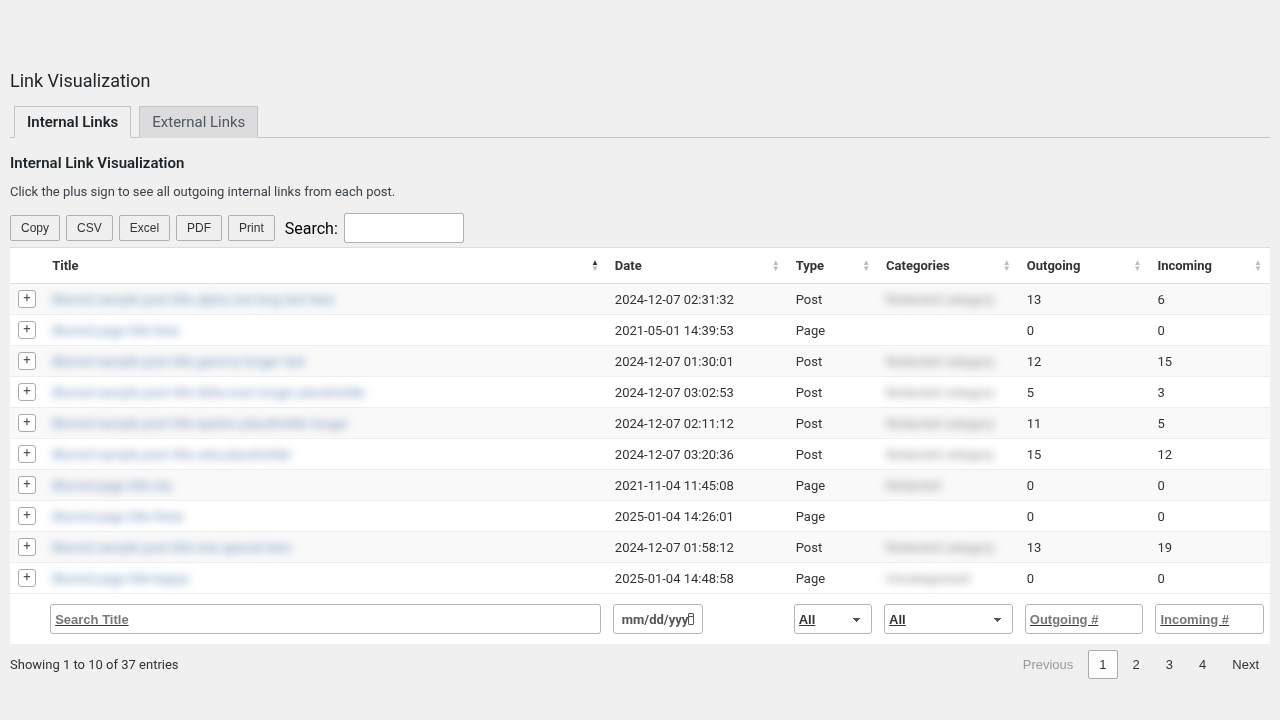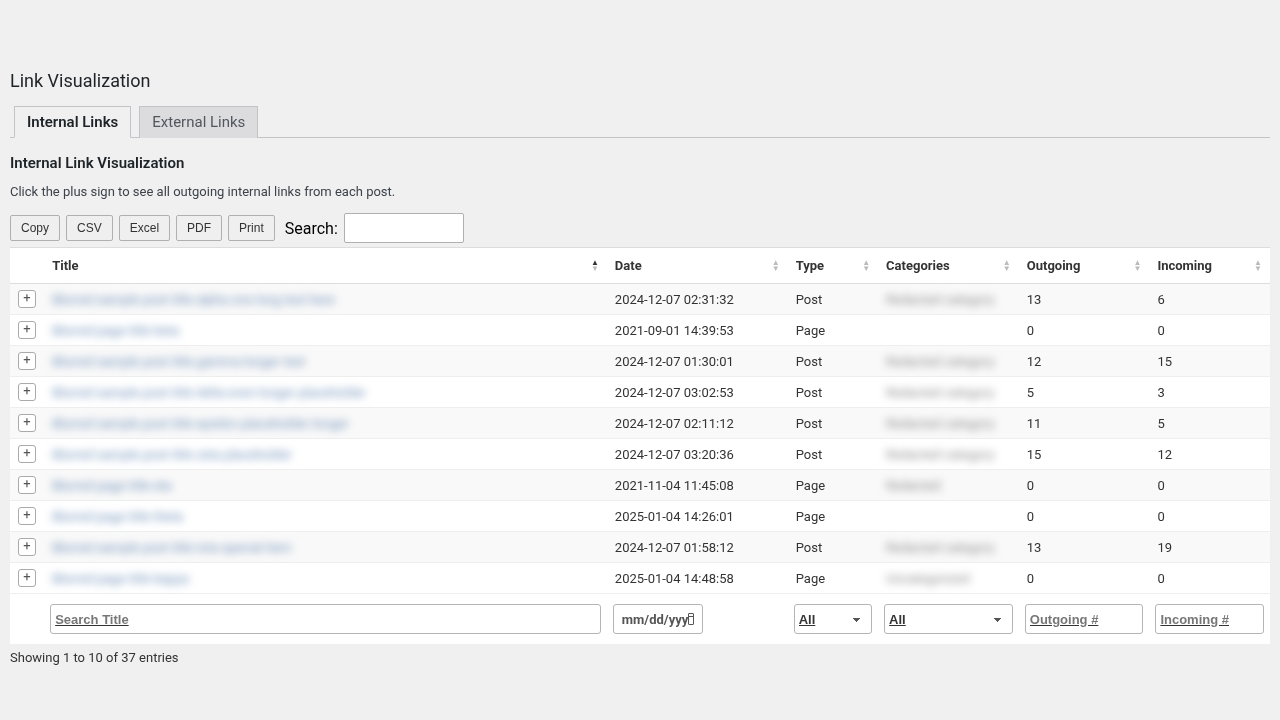--- a/index.html
+++ b/index.html
@@ -304,21 +304,21 @@
         <td><span class="blurred">Blurred sample post title alpha one long text here</span></td>
         <td>2024-12-07 02:31:32</td>
         <td>Post</td>
         <td><span class="blurred gray">Redacted category</span></td>
         <td>13</td>
         <td>6</td>
       </tr>
       <tr>
         <td><span class="expand-btn">+</span></td>
         <td><span class="blurred">Blurred page title beta</span></td>
-        <td>2021-09-01 14:39:53</td>
+        <td>2021-05-01 14:39:53</td>
         <td>Page</td>
         <td><span class="blurred gray"></span></td>
         <td>0</td>
         <td>0</td>
       </tr>
       <tr>
         <td><span class="expand-btn">+</span></td>
         <td><span class="blurred">Blurred sample post title gamma longer text</span></td>
         <td>2024-12-07 01:30:01</td>
         <td>Post</td>
@@ -411,13 +411,21 @@
         </select>
       </td>
       <td><input class="filter-input" placeholder="Outgoing #" style=""></td>
       <td><input class="filter-input" placeholder="Incoming #" style=""></td>
     </tr>
   </tfoot>
 </table>
 
 <div class="table-footer-row">
   <div class="entries-info">Showing 1 to 10 of 37 entries</div>
+  <div class="pagination">
+    <button class="page-btn disabled">Previous</button>
+    <button class="page-btn active">1</button>
+    <button class="page-btn">2</button>
+    <button class="page-btn">3</button>
+    <button class="page-btn">4</button>
+    <button class="page-btn">Next</button>
+  </div>
 </div>
 
 </body></html>

